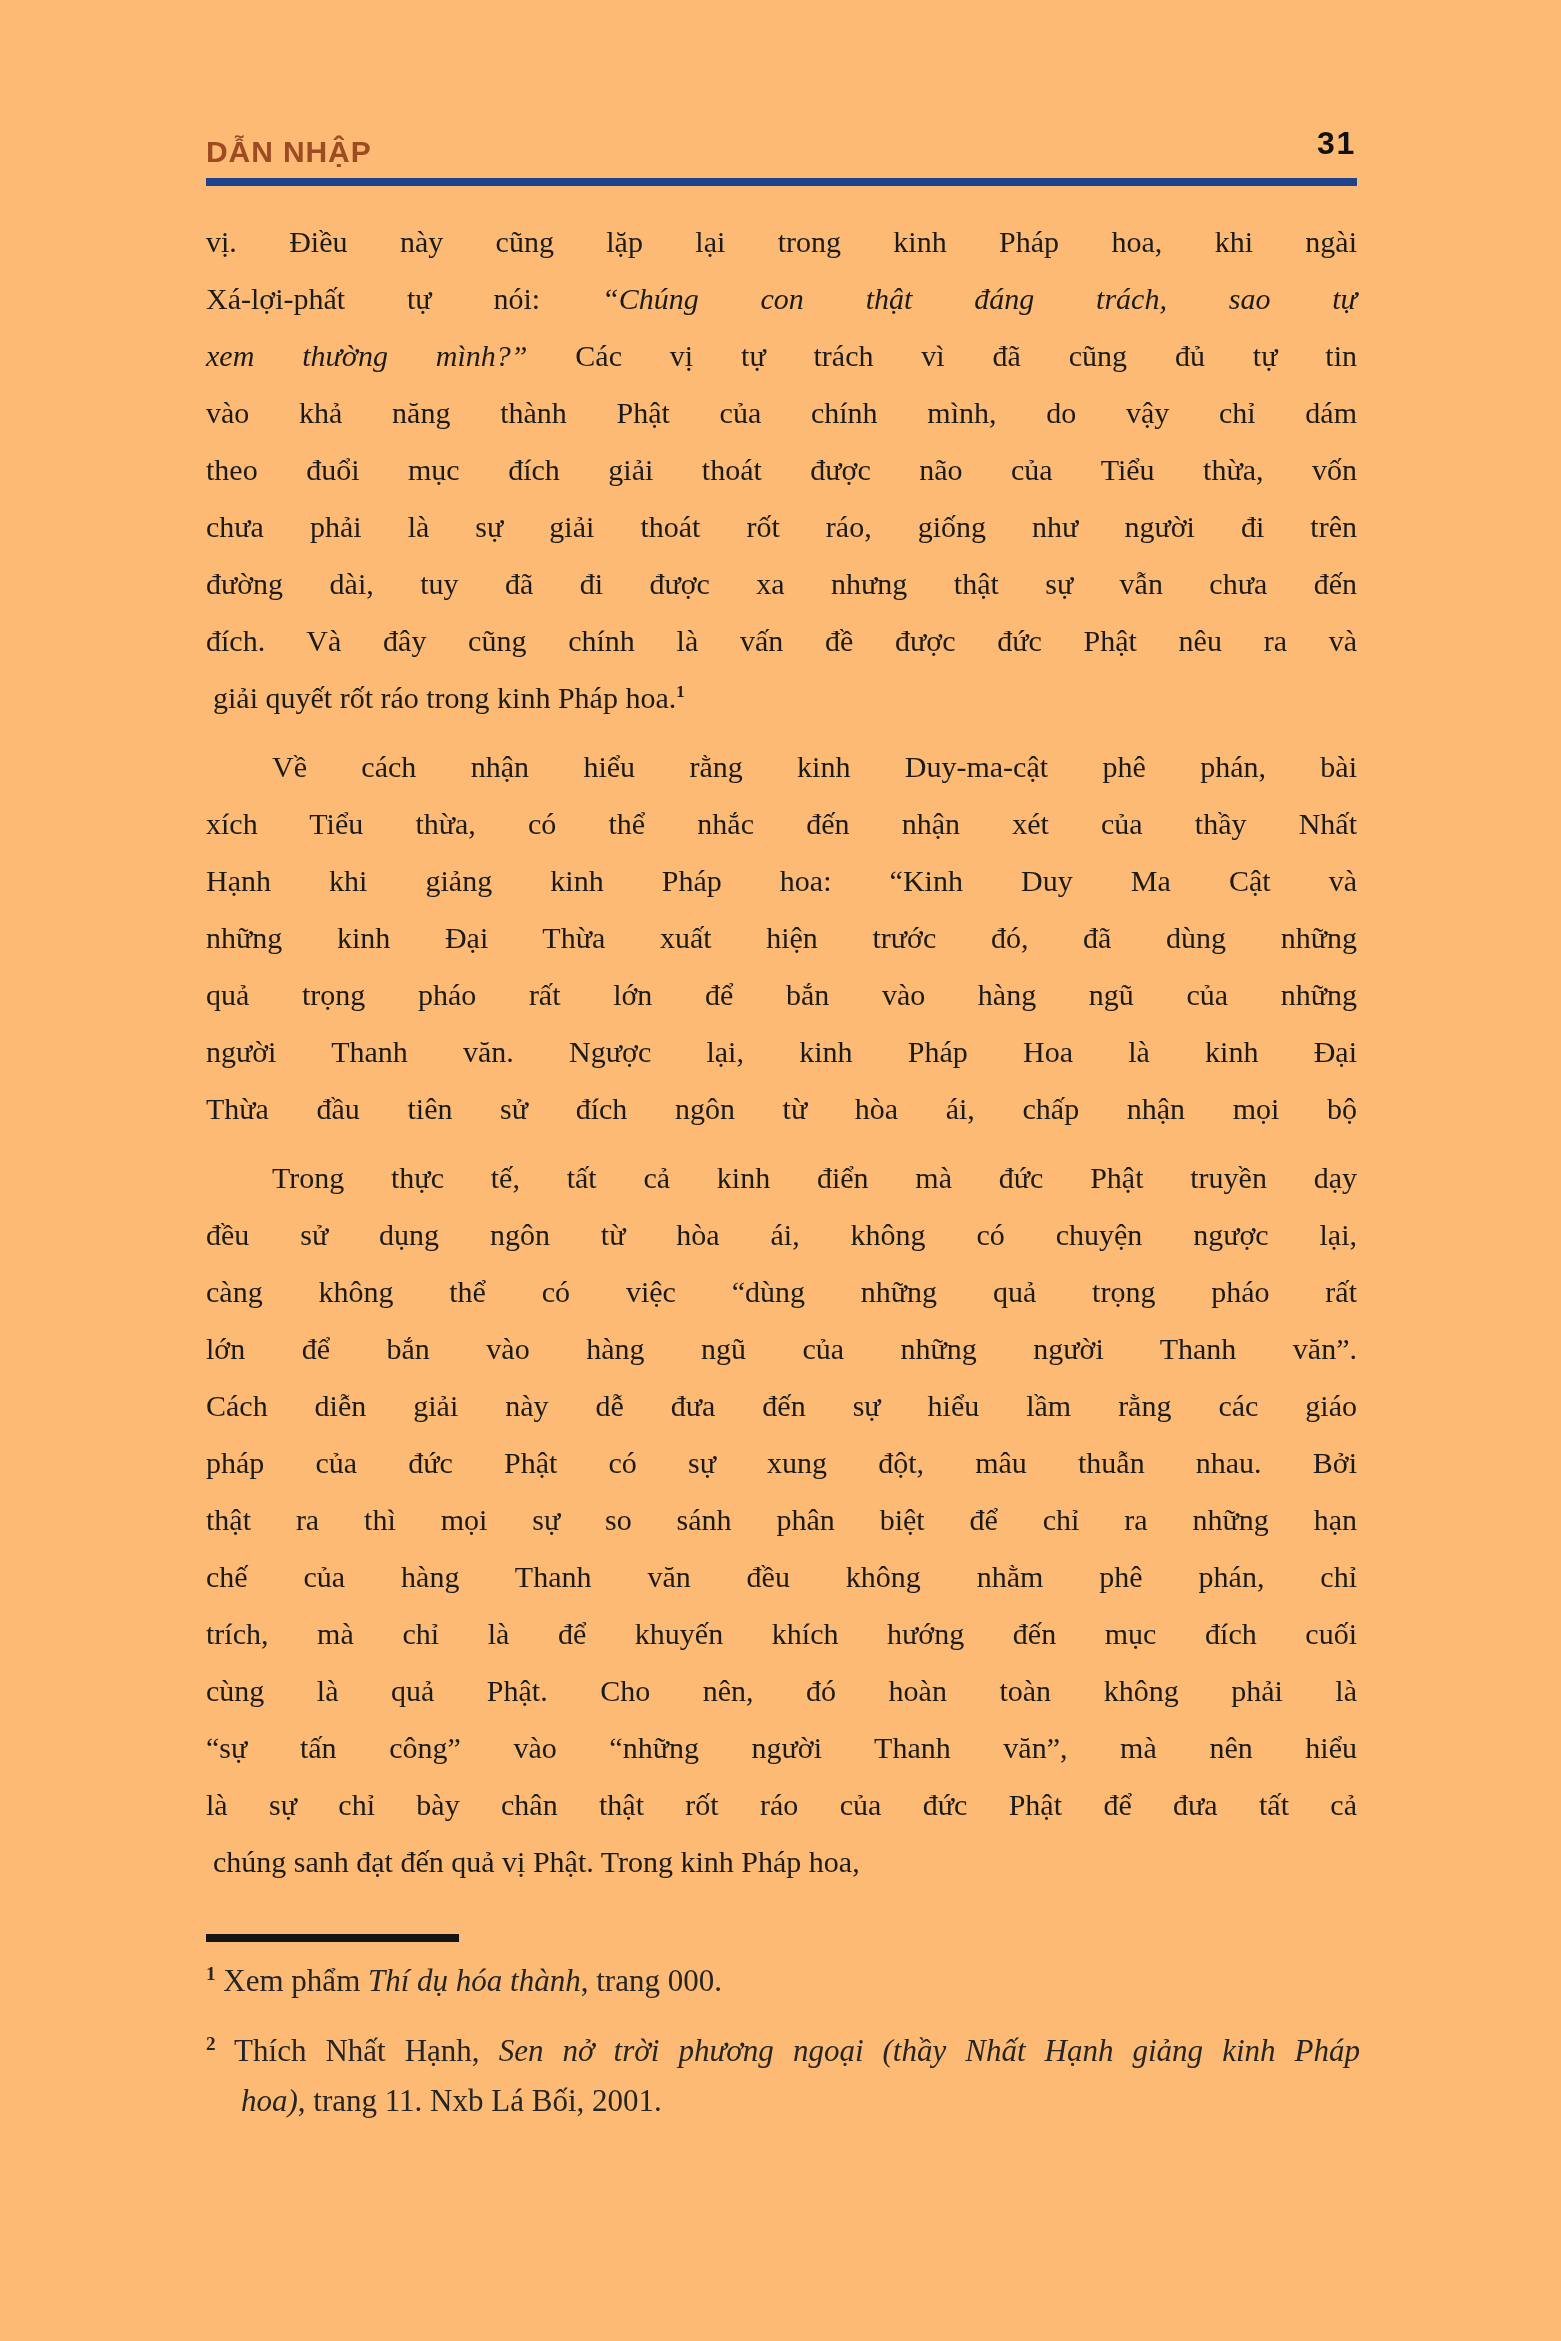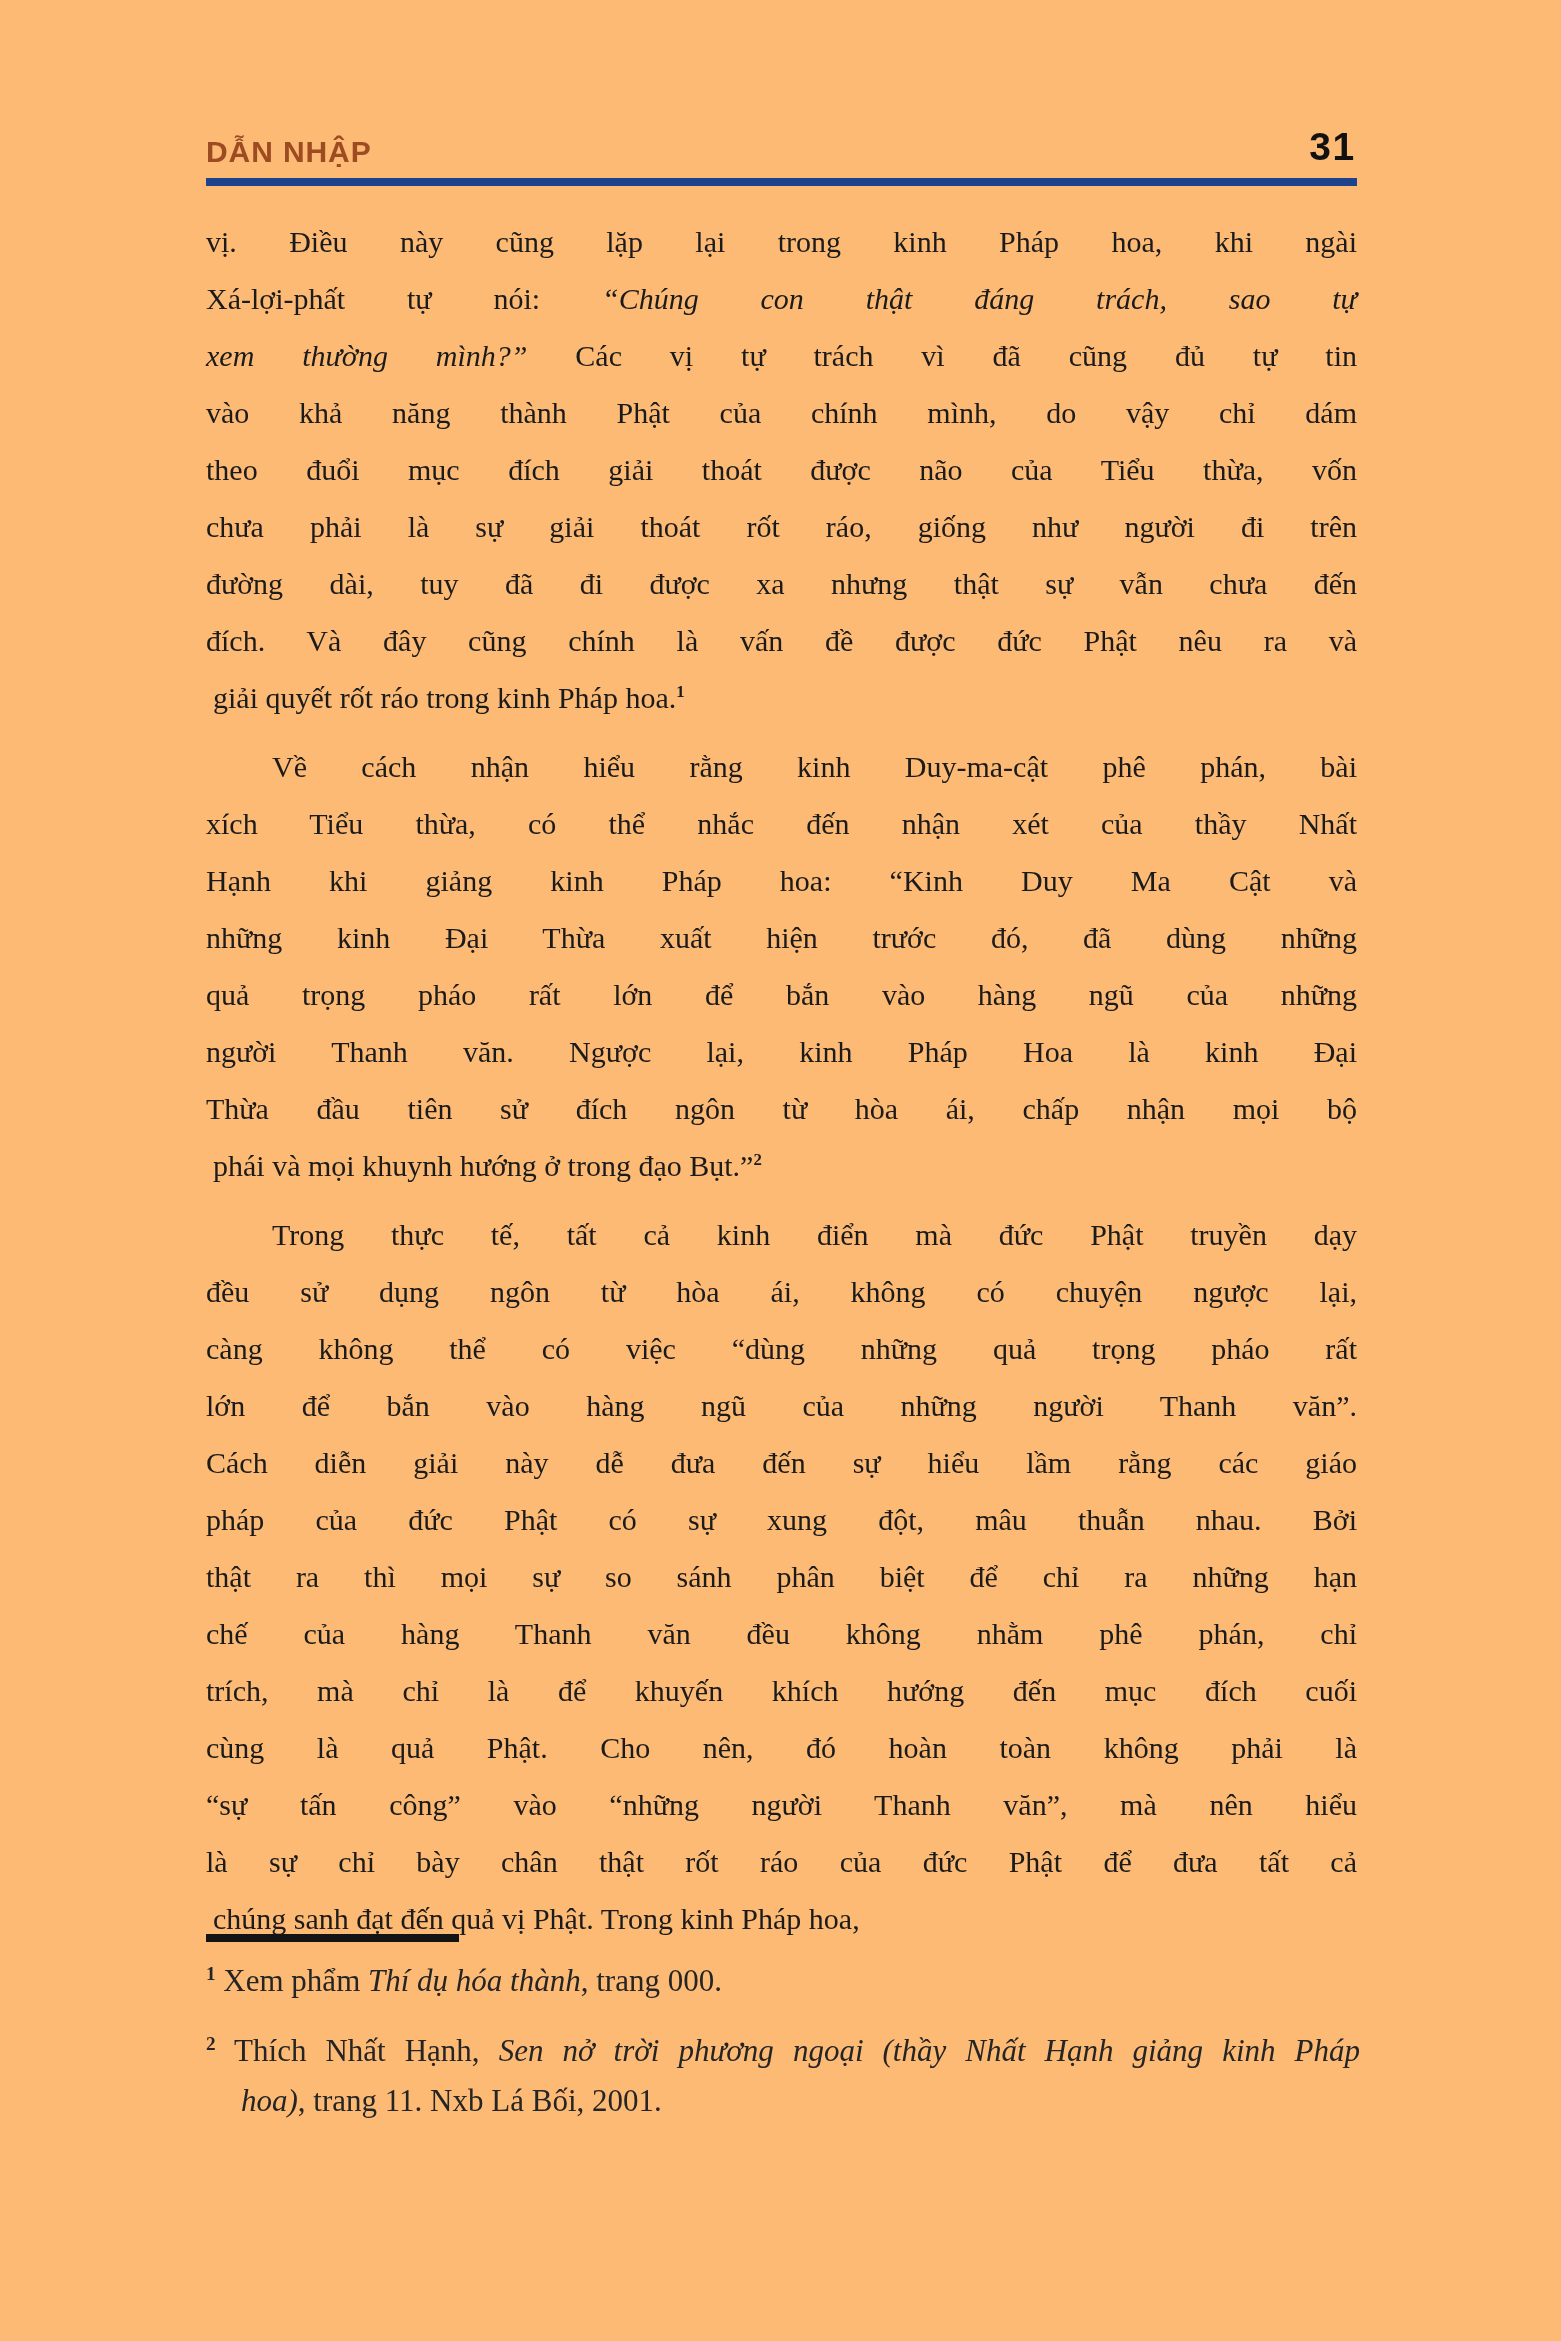--- a/index.html
+++ b/index.html
@@ -14,21 +14,21 @@
   
   .running-title {
     position:absolute; left:206px; top:135px;
     font-family:"Liberation Sans", sans-serif;
     font-weight:bold; font-size:30px; letter-spacing:0.9px;
     white-space:nowrap;
   }
   .page-number {
     position:absolute; right:205px; top:125px;
     font-family:"Liberation Sans", sans-serif;
-    font-weight:bold; font-size:39px; color:#111111;
+    font-weight:bold; font-size:32px; color:#111111;
     letter-spacing:1.7px;
   }
   .head-rule {
     position:absolute; left:206px; top:178px;
     width:1151px; height:7.8px;
   }
   
   .body-text {
     position:absolute; left:206px; top:213px; width:1151px;
     font-size:30px; line-height:57px;
@@ -81,21 +81,20 @@
         <div class="line l"><span class="seg">giải quyết rốt ráo trong kinh Pháp hoa.</span><span class="seg fnref">1</span></div>
       </div>
       <div class="paragraph">
         <div class="line j ind"><span class="seg">Về cách nhận hiểu rằng kinh Duy-ma-cật phê phán, bài</span></div>
         <div class="line j"><span class="seg">xích Tiểu thừa, có thể nhắc đến nhận xét của thầy Nhất</span></div>
         <div class="line j"><span class="seg">Hạnh khi giảng kinh Pháp hoa: “Kinh Duy Ma Cật và</span></div>
         <div class="line j"><span class="seg">những kinh Đại Thừa xuất hiện trước đó, đã dùng những</span></div>
         <div class="line j"><span class="seg">quả trọng pháo rất lớn để bắn vào hàng ngũ của những</span></div>
         <div class="line j"><span class="seg">người Thanh văn. Ngược lại, kinh Pháp Hoa là kinh Đại</span></div>
         <div class="line j"><span class="seg">Thừa đầu tiên sử đích ngôn từ hòa ái, chấp nhận mọi bộ</span></div>
-        <div class="line l"><span class="seg">phái và mọi khuynh hướng ở trong đạo Bụt.”</span><span class="seg fnref">2</span></div>
       </div>
       <div class="paragraph">
         <div class="line j ind"><span class="seg">Trong thực tế, tất cả kinh điển mà đức Phật truyền dạy</span></div>
         <div class="line j"><span class="seg">đều sử dụng ngôn từ hòa ái, không có chuyện ngược lại,</span></div>
         <div class="line j"><span class="seg">càng không thể có việc “dùng những quả trọng pháo rất</span></div>
         <div class="line j"><span class="seg">lớn để bắn vào hàng ngũ của những người Thanh văn”.</span></div>
         <div class="line j"><span class="seg">Cách diễn giải này dễ đưa đến sự hiểu lầm rằng các giáo</span></div>
         <div class="line j"><span class="seg">pháp của đức Phật có sự xung đột, mâu thuẫn nhau. Bởi</span></div>
         <div class="line j"><span class="seg">thật ra thì mọi sự so sánh phân biệt để chỉ ra những hạn</span></div>
         <div class="line j"><span class="seg">chế của hàng Thanh văn đều không nhằm phê phán, chỉ</span></div>

